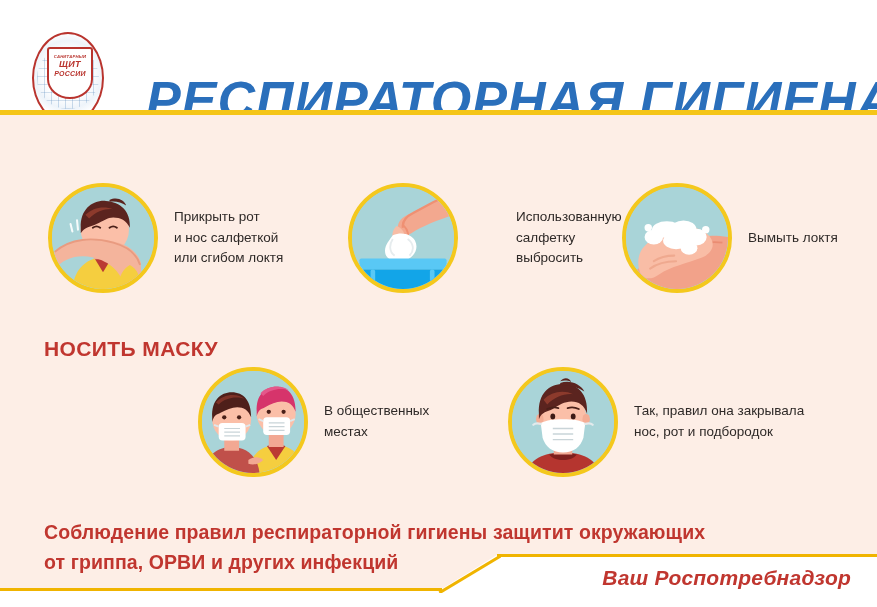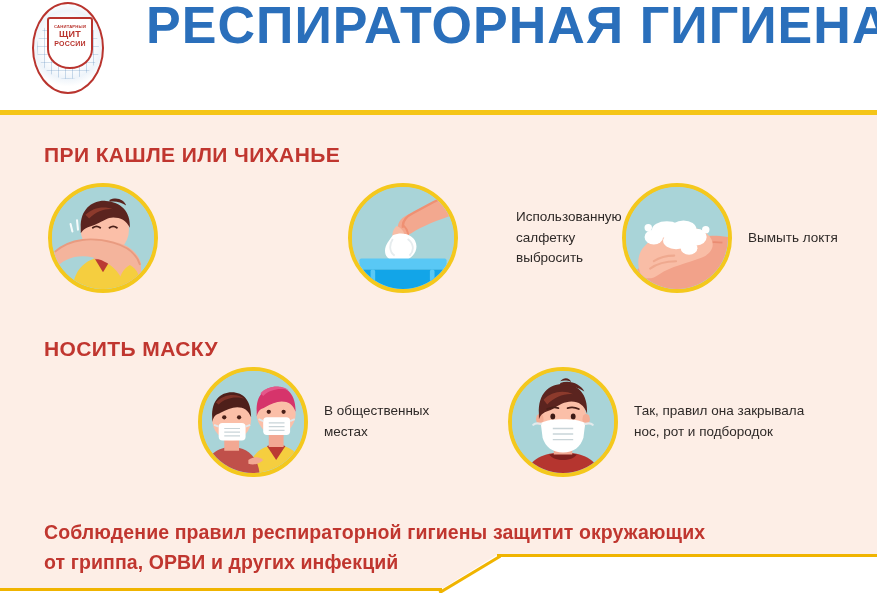--- a/index.html
+++ b/index.html
@@ -20,21 +20,22 @@
   }
 
   
   .header {
     position: absolute;
     left: 0; top: 0;
     width: 877px;
     height: 126px;
     background: #ffffff;
     display: flex;
-    align-items: flex-start;
+    align-items: flex-end;
+    font-style: italic;
   }
   .logo {
     position: relative;
     width: 96px;
     height: 96px;
     margin-left: 22px;
     flex: 0 0 auto;
   }
   .logo-ellipse {
     position: absolute;
@@ -257,21 +258,20 @@
       </div>
     </div>
 
     <div class="poster-title">РЕСПИРАТОРНАЯ ГИГИЕНА</div>
   </div>
 
   <div class="yellow-rule"></div>
 
   <div class="body-area">
 
-    <div class="section-head sec1">ПРИ КАШЛЕ ИЛИ ЧИХАНЬЕ</div>
 
     <div class="item i1">
       <div class="circle">
         <svg class="ill" viewBox="0 0 110 110" xmlns="http://www.w3.org/2000/svg" aria-hidden="true">
           <rect width="110" height="110" fill="#a9d4d8"></rect>
 
           <g stroke="#ffffff" stroke-width="2.2" stroke-linecap="round" opacity=".9">
             <path d="M20 40 L22 48"></path>
               <path d="M27 36 L28 46"></path>
               <path d="M33 41 L33 49"></path>
@@ -293,20 +293,23 @@
           <path d="M62 44 q4 -3 8 0" stroke="#4a2019" stroke-width="2" fill="none" stroke-linecap="round"></path>
 
           <path d="M0 72 C16 56 38 54 62 58 C82 61 92 70 96 82 L96 110 L78 110 C76 92 62 80 44 76 C26 72 10 78 0 92 Z" fill="#f4b49c"></path>
           <path d="M3 70 C20 55 44 54 66 60 C84 65 92 74 95 84" stroke="#e99b80" stroke-width="2" fill="none"></path>
 
           <path d="M84 84 C92 88 96 98 96 110 L70 110 C72 98 76 88 84 84 Z" fill="#f5ce3f"></path>
 
           <path d="M10 92 C4 98 2 104 2 110 L22 110 C20 102 16 96 10 92 Z" fill="#f5ce3f"></path>
         </svg>
       </div>
+      <div class="caption">Прикрыть рот
+и нос салфеткой
+или сгибом локтя</div>
     </div>
 
     <div class="item i2">
       <div class="circle">
         <svg class="ill" viewBox="0 0 110 110" xmlns="http://www.w3.org/2000/svg" aria-hidden="true">
           <rect width="110" height="110" fill="#a9d4d8"></rect>
 
           <path d="M110 6 L110 30 C92 36 76 42 64 50 C58 54 52 52 50 46 C48 40 52 34 60 30 C76 22 94 12 110 6 Z" fill="#f3a88f"></path>
           <path d="M110 6 C96 12 80 20 66 28 C58 32 54 38 55 44" stroke="#ef9073" stroke-width="2.5" fill="none"></path>
 
@@ -450,14 +453,15 @@
 
     <div class="bottom-msg">Соблюдение правил респираторной гигиены защитит окружающих
 от гриппа, ОРВИ и других инфекций</div>
   </div>
 
   <div class="footer-shape"></div>
   <div class="footer-line"></div>
   <div class="footer-diag">
       <i></i>
     </div>
+  <div class="footer-text">Ваш Роспотребнадзор</div>
 
 </div>
 
 </body></html>

